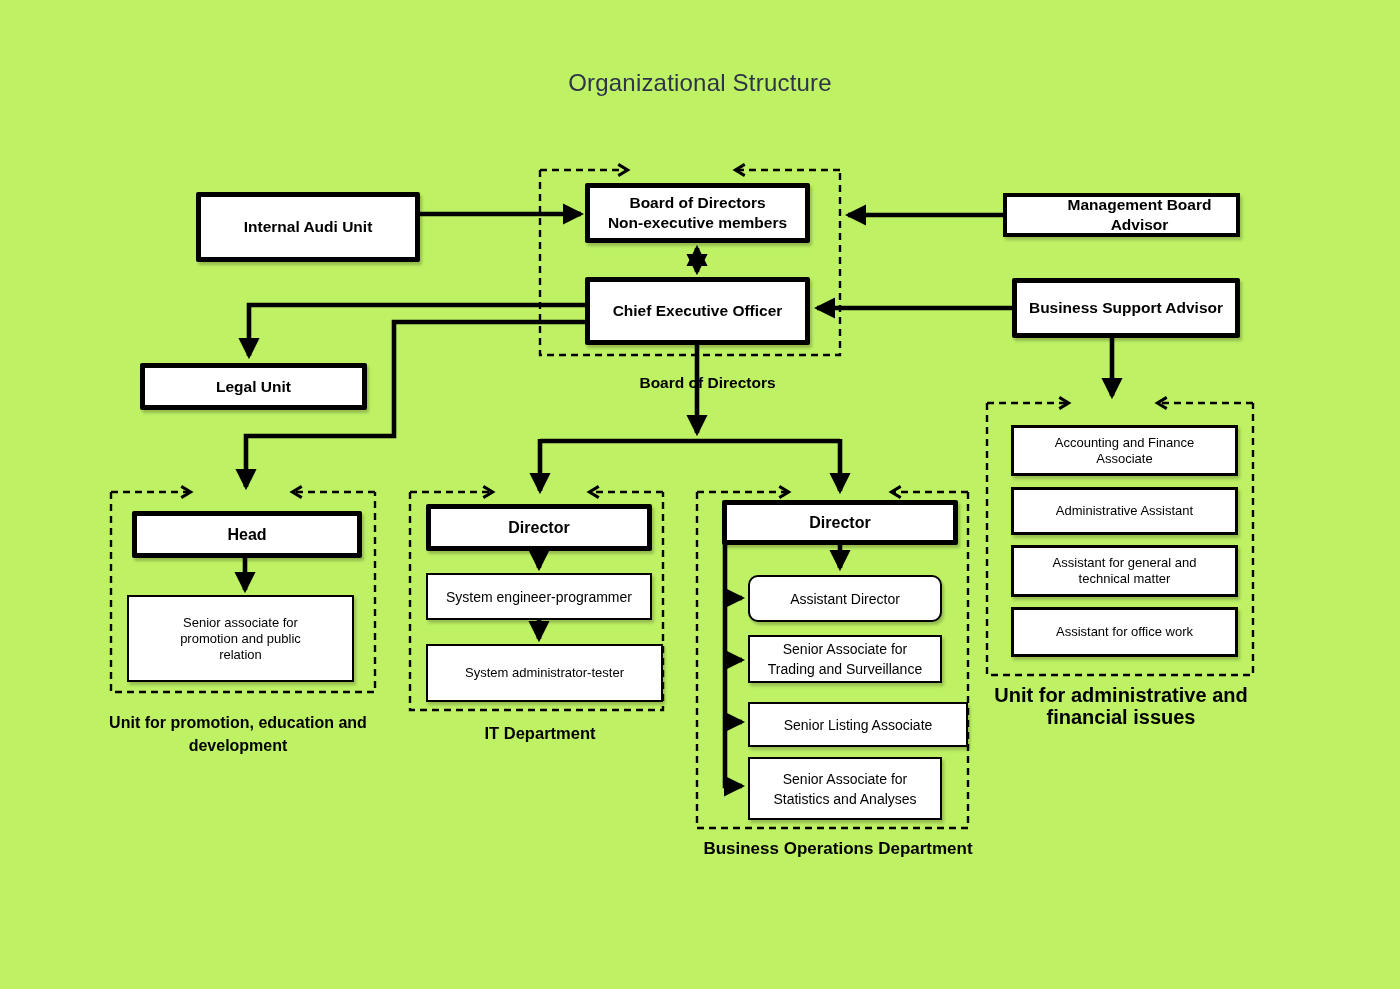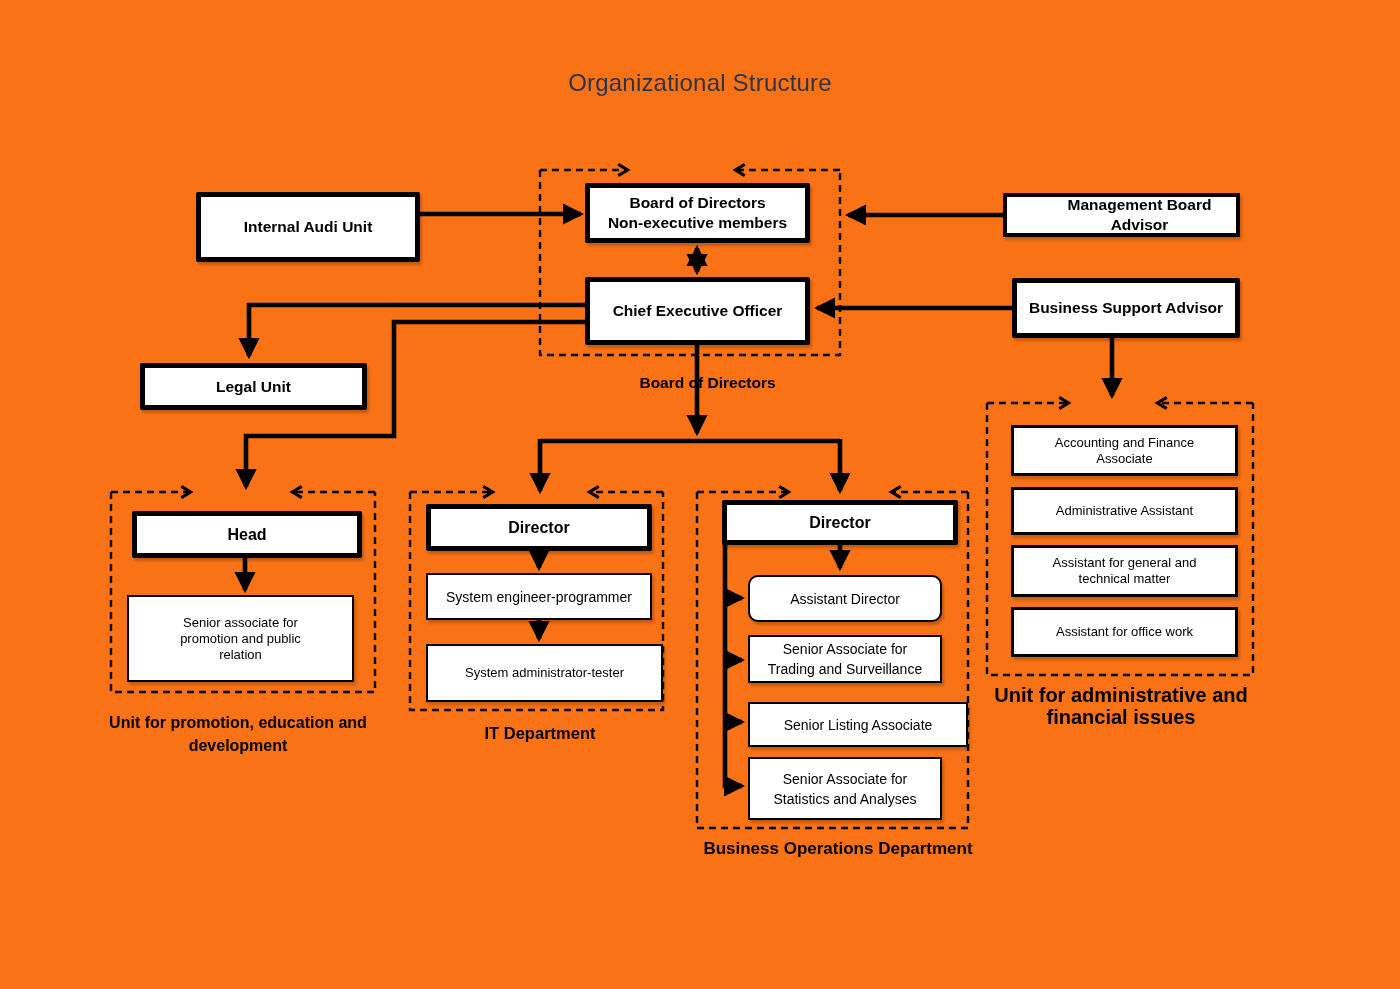--- a/index.html
+++ b/index.html
@@ -1,17 +1,17 @@
 <!DOCTYPE html>
 <html><head>
 <meta charset="utf-8">
 <style>
   html,body{margin:0;padding:0;background:#fff;}
   .stage{
-    position:relative;width:1400px;height:989px;background:#f97316;
+    position:relative;width:1400px;height:989px;background:#bef264;
     font-family:"Liberation Sans","DejaVu Sans",sans-serif;color:#000;overflow:hidden;
   }
   .title{
     position:absolute;top:68px;left:0;width:100%;text-align:center;
     font-size:24px;line-height:30px;color:#2e3447;letter-spacing:0.2px;
   }
   .lines{position:absolute;left:0;top:0;width:1400px;height:989px;}
   .box{
     position:absolute;box-sizing:border-box;background:#fff;border:2px solid #000;
     display:flex;align-items:center;justify-content:center;text-align:center;

